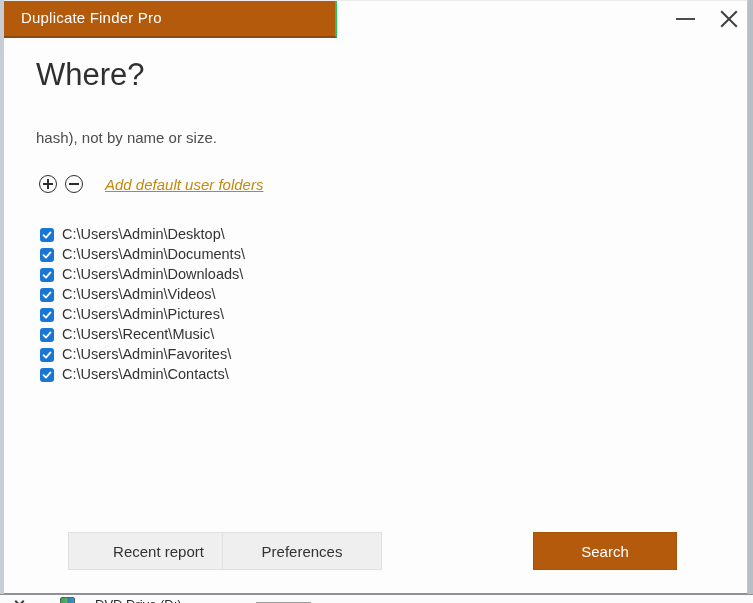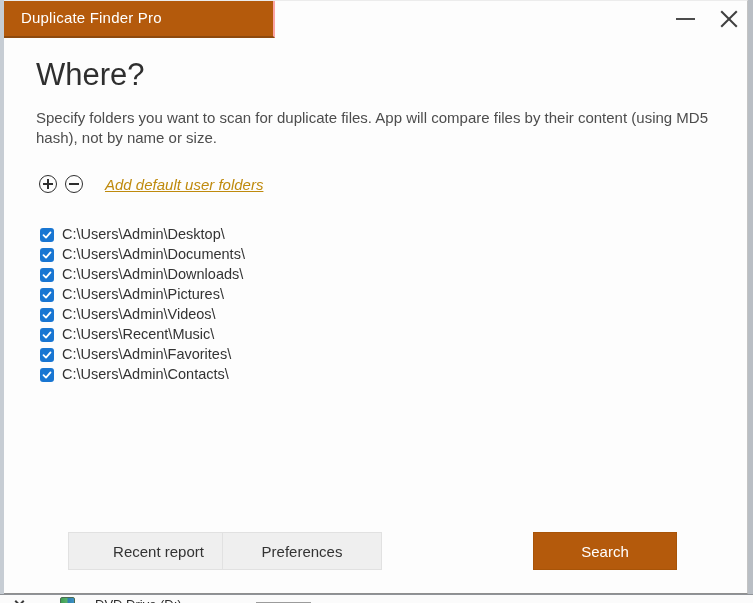--- a/index.html
+++ b/index.html
@@ -39,23 +39,23 @@
   .dialog{
     position:absolute; left:4px; top:0; width:744px; height:594px;
     background:#fdfdfd;
     border-right:1px solid #c3c3c3;
     border-bottom:1px solid #8f8f8f;
     border-top:1px solid #ececec;
   }
 
   
   .title-tab{
-    position:absolute; left:0; top:0; width:271px; height:37px;
+    position:absolute; left:0; top:0; width:333px; height:37px;
     background:#b45a0c;
-    border-right:2px solid #fca5a5;
+    border-right:2px solid #22c55e;
     border-bottom:2px solid #8e4a0e;
   }
   .title-tab .title-text{
     display:block; padding-left:17px; line-height:34px;
     color:#ffffff; font-size:15px; letter-spacing:0.2px; white-space:nowrap;
   }
 
   
   .win-btn{
     position:absolute; top:2px; width:34px; height:32px;
@@ -159,21 +159,21 @@
   <button class="win-btn min">
     <span class="dash-icon"></span>
   </button>
   <button class="win-btn close">
     <span class="x-icon"></span>
   </button>
 
   <h1 class="page-title">Where?</h1>
 
   <p class="page-desc">
-    <span>Specify folders you want to scan for duplicate files. App will compare files by their content (using MD5</span><br>
+    <br>
     <span>hash), not by name or size.</span>
   </p>
 
   <div class="toolbar">
     <button class="icon-btn">
       <span class="circle-icon plus"></span>
     </button>
     <button class="icon-btn">
       <span class="circle-icon"></span>
     </button>
@@ -207,30 +207,30 @@
       </span>
       <span class="folder-path">C:\Users\Admin\Downloads\</span>
     </div>
 
     <div class="folder-row">
       <span class="checkbox">
         <svg viewBox="0 0 10 10">
           <polyline points="1.5,5.2 4,7.6 8.5,2.4" fill="none" stroke="#ffffff" stroke-width="1.8" stroke-linecap="round" stroke-linejoin="round"></polyline>
         </svg>
       </span>
+      <span class="folder-path">C:\Users\Admin\Videos\</span>
+    </div>
+
+    <div class="folder-row">
+      <span class="checkbox">
+        <svg viewBox="0 0 10 10">
+          <polyline points="1.5,5.2 4,7.6 8.5,2.4" fill="none" stroke="#ffffff" stroke-width="1.8" stroke-linecap="round" stroke-linejoin="round"></polyline>
+        </svg>
+      </span>
       <span class="folder-path">C:\Users\Admin\Pictures\</span>
-    </div>
-
-    <div class="folder-row">
-      <span class="checkbox">
-        <svg viewBox="0 0 10 10">
-          <polyline points="1.5,5.2 4,7.6 8.5,2.4" fill="none" stroke="#ffffff" stroke-width="1.8" stroke-linecap="round" stroke-linejoin="round"></polyline>
-        </svg>
-      </span>
-      <span class="folder-path">C:\Users\Admin\Videos\</span>
     </div>
 
     <div class="folder-row">
       <span class="checkbox">
         <svg viewBox="0 0 10 10">
           <polyline points="1.5,5.2 4,7.6 8.5,2.4" fill="none" stroke="#ffffff" stroke-width="1.8" stroke-linecap="round" stroke-linejoin="round"></polyline>
         </svg>
       </span>
       <span class="folder-path">C:\Users\Recent\Music\</span>
     </div>

